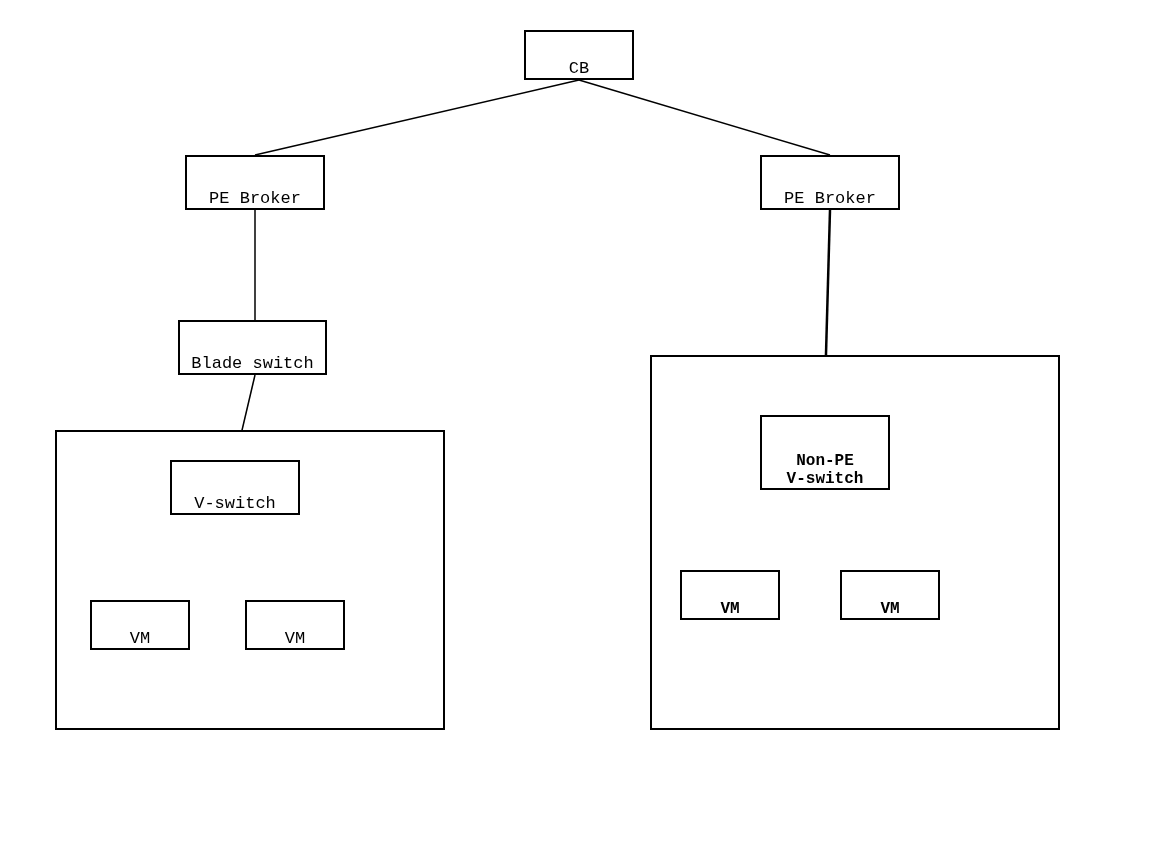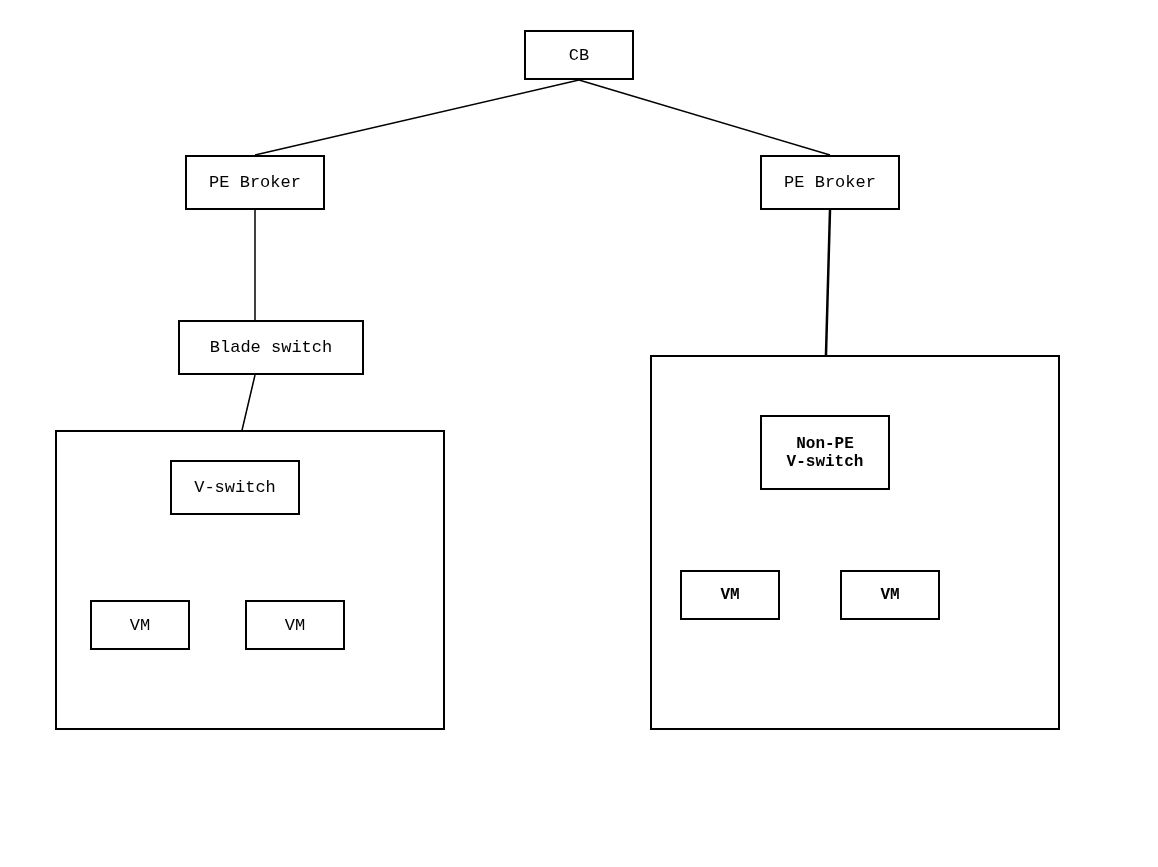--- a/index.html
+++ b/index.html
@@ -24,21 +24,21 @@
       width: 1158px;
       height: 867px;
       pointer-events: none;
     }
 
     .node {
       position: absolute;
       border: 2px solid #000;
       background: #fff;
       display: flex;
-      align-items: center;
+      align-items: flex-end;
       justify-content: center;
       text-align: center;
       font-family: 'Courier New', Courier, monospace;
       font-size: 18px;
       font-weight: normal;
     }
 
     
     .node-cb {
       width: 110px;
@@ -58,21 +58,21 @@
     
     .node-pe-broker-right {
       width: 140px;
       height: 55px;
       top: 155px;
       left: 760px;
     }
 
     
     .node-blade-switch {
-      width: 186px;
+      width: 149px;
       height: 55px;
       top: 320px;
       left: 178px;
     }
 
     
     .box-blade-host {
       position: absolute;
       border: 2px solid #000;
       top: 430px;

